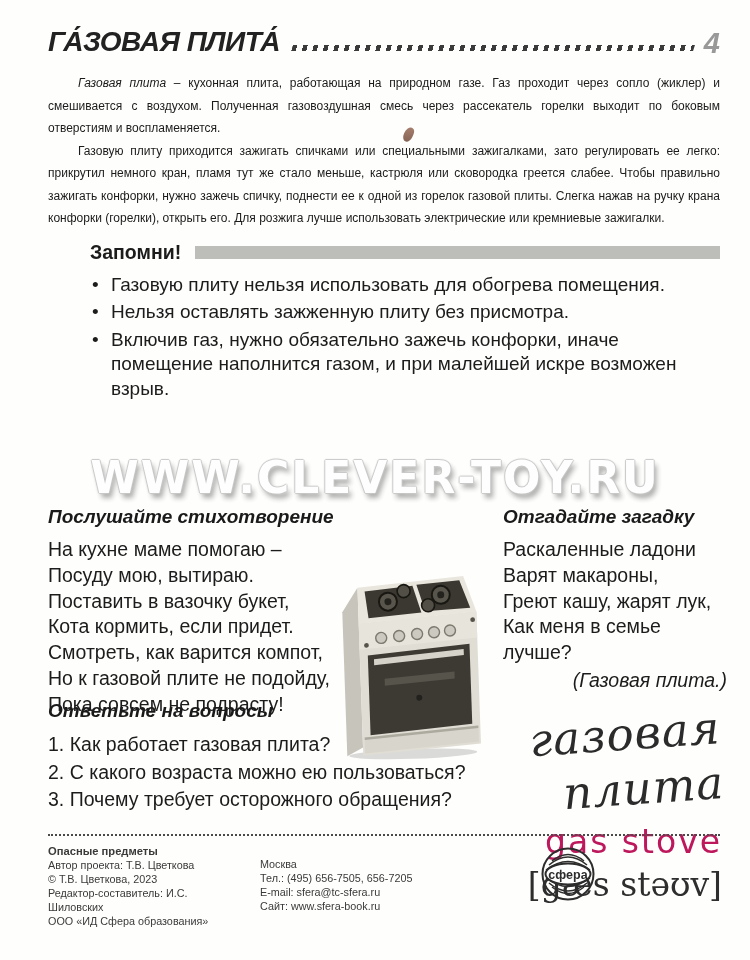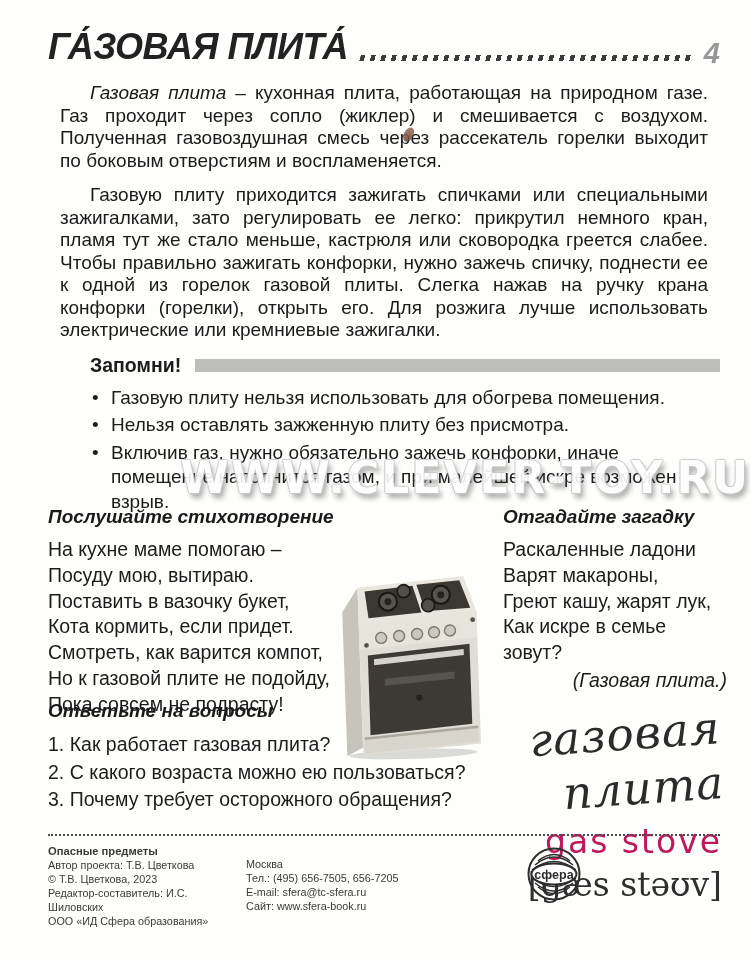--- a/index.html
+++ b/index.html
@@ -8,50 +8,50 @@
     width:750px;height:960px;
     background:#fefefc;
     font-family:"Liberation Sans",sans-serif;
     color:#1c1c1c;
     overflow:hidden;
   }
   
   .top{position:absolute;left:48px;right:30px;top:26px;}
   .title-row{display:flex;align-items:flex-end;margin-bottom:14px;}
   .title-row h1{
-    margin:0;font-size:36px;font-weight:bold;font-style:italic;
+    margin:0;font-size:28px;font-weight:bold;font-style:italic;
     letter-spacing:-0.5px;white-space:nowrap;color:#222;
   }
   .leader{
     flex:1;height:6px;margin:0 10px 7px 12px;
     background:repeating-linear-gradient(90deg,#3b3b3b 0 4.5px,transparent 4.5px 10.5px);
     transform:skewX(-18deg);
   }
   .page-num{
     font-size:29px;font-weight:bold;font-style:italic;color:#999;
     margin-bottom:0;line-height:1;
   }
   .body-par{
-    margin:12px;font-size:19px;line-height:22.5px;text-align:justify;
+    margin:0;font-size:12px;line-height:22.5px;text-align:justify;
     text-indent:30px;color:#1b1b1b;
   }
   .ital{font-style:italic;}
   .remember-row{display:flex;align-items:center;margin:11px 0 9px 0;}
   .remember-h{font-weight:bold;font-size:19.5px;margin-left:42px;white-space:nowrap;}
   .remember-bar{flex:1;height:13px;margin-left:14px;background:#bdbdb9;}
   .bullets{margin-top:2px;}
   .bullet-item{
     position:relative;margin-left:42px;padding-left:21px;
     font-size:19px;line-height:24.5px;margin-bottom:3px;
   }
   .bullet-item .b{position:absolute;left:2px;top:0;font-size:19px;}
   
   .watermark{
     position:absolute;left:0;right:0;top:452px;
-    text-align:right;white-space:nowrap;
+    text-align:center;white-space:nowrap;
     font-family:"DejaVu Sans",sans-serif;
     font-weight:bold;font-size:44px;letter-spacing:2px;
     color:#ffffff;opacity:.9;
     text-shadow:1px 0 1px #c2c2c2,-1px 0 1px #c2c2c2,0 1px 1px #c2c2c2,0 -1px 1px #c2c2c2,3px 5px 5px rgba(60,60,60,.45);
     pointer-events:none;z-index:5;
   }
   .artifact{
     position:absolute;left:404px;top:127px;width:9px;height:15px;
     background:linear-gradient(160deg,#9a6a55,#6e4636);
     border-radius:60% 40% 50% 50%;transform:rotate(24deg);opacity:.85;
@@ -74,21 +74,21 @@
     letter-spacing:1px;
   }
   .gas{font-family:"DejaVu Sans",sans-serif;font-size:33px;color:#be185d;letter-spacing:2px;margin-top:12px;}
   .ipa{font-family:"DejaVu Serif",serif;font-size:33px;color:#2e2e2e;margin-top:4px;}
   
   .pfooter{position:absolute;left:48px;right:30px;top:834px;}
   .dots-sep{height:3px;border-top:2.5px dotted #4a4a4a;margin-bottom:5px;}
   .foot-cols{display:flex;align-items:flex-start;}
   .foot-col{font-size:10.8px;line-height:14px;color:#3a3a3a;}
   .foot-col.c1{width:182px;}
-  .foot-col.c2{width:168px;margin-left:16px;margin-top:13px;}
+  .foot-col.c2{width:168px;margin-left:30px;margin-top:13px;}
   .foot-series{font-weight:bold;font-size:11.2px;}
   .foot-logo{margin-left:112px;margin-top:2px;}
 </style>
 </head>
 <body>
 
 <div class="page">
 
   <div class="top">
     <div class="title-row">
@@ -129,21 +129,21 @@
     <div class="poem-line">Смотреть, как варится компот,</div>
     <div class="poem-line">Но к газовой плите не подойду,</div>
     <div class="poem-line">Пока совсем не подрасту!</div>
   </section>
 
   <section class="riddle">
     <h2 class="sec-h">Отгадайте загадку</h2>
     <div class="riddle-line">Раскаленные ладони</div>
     <div class="riddle-line">Варят макароны,</div>
     <div class="riddle-line">Греют кашу, жарят лук,</div>
-    <div class="riddle-line">Как искре в семье зовут?</div>
+    <div class="riddle-line">Как меня в семье лучше?</div>
     <div class="riddle-answer">(Газовая плита.)</div>
   </section>
 
   <figure class="stove">
     <svg width="156" height="202" viewBox="0 0 156 202" xmlns="http://www.w3.org/2000/svg">
       <g transform="rotate(-2 78 100)">
         <ellipse cx="80" cy="194" rx="64" ry="5" fill="rgba(0,0,0,0.14)"></ellipse>
 
         <polygon points="14,50 30,26 30,186 14,194" fill="#c7c4bb"></polygon>
 

